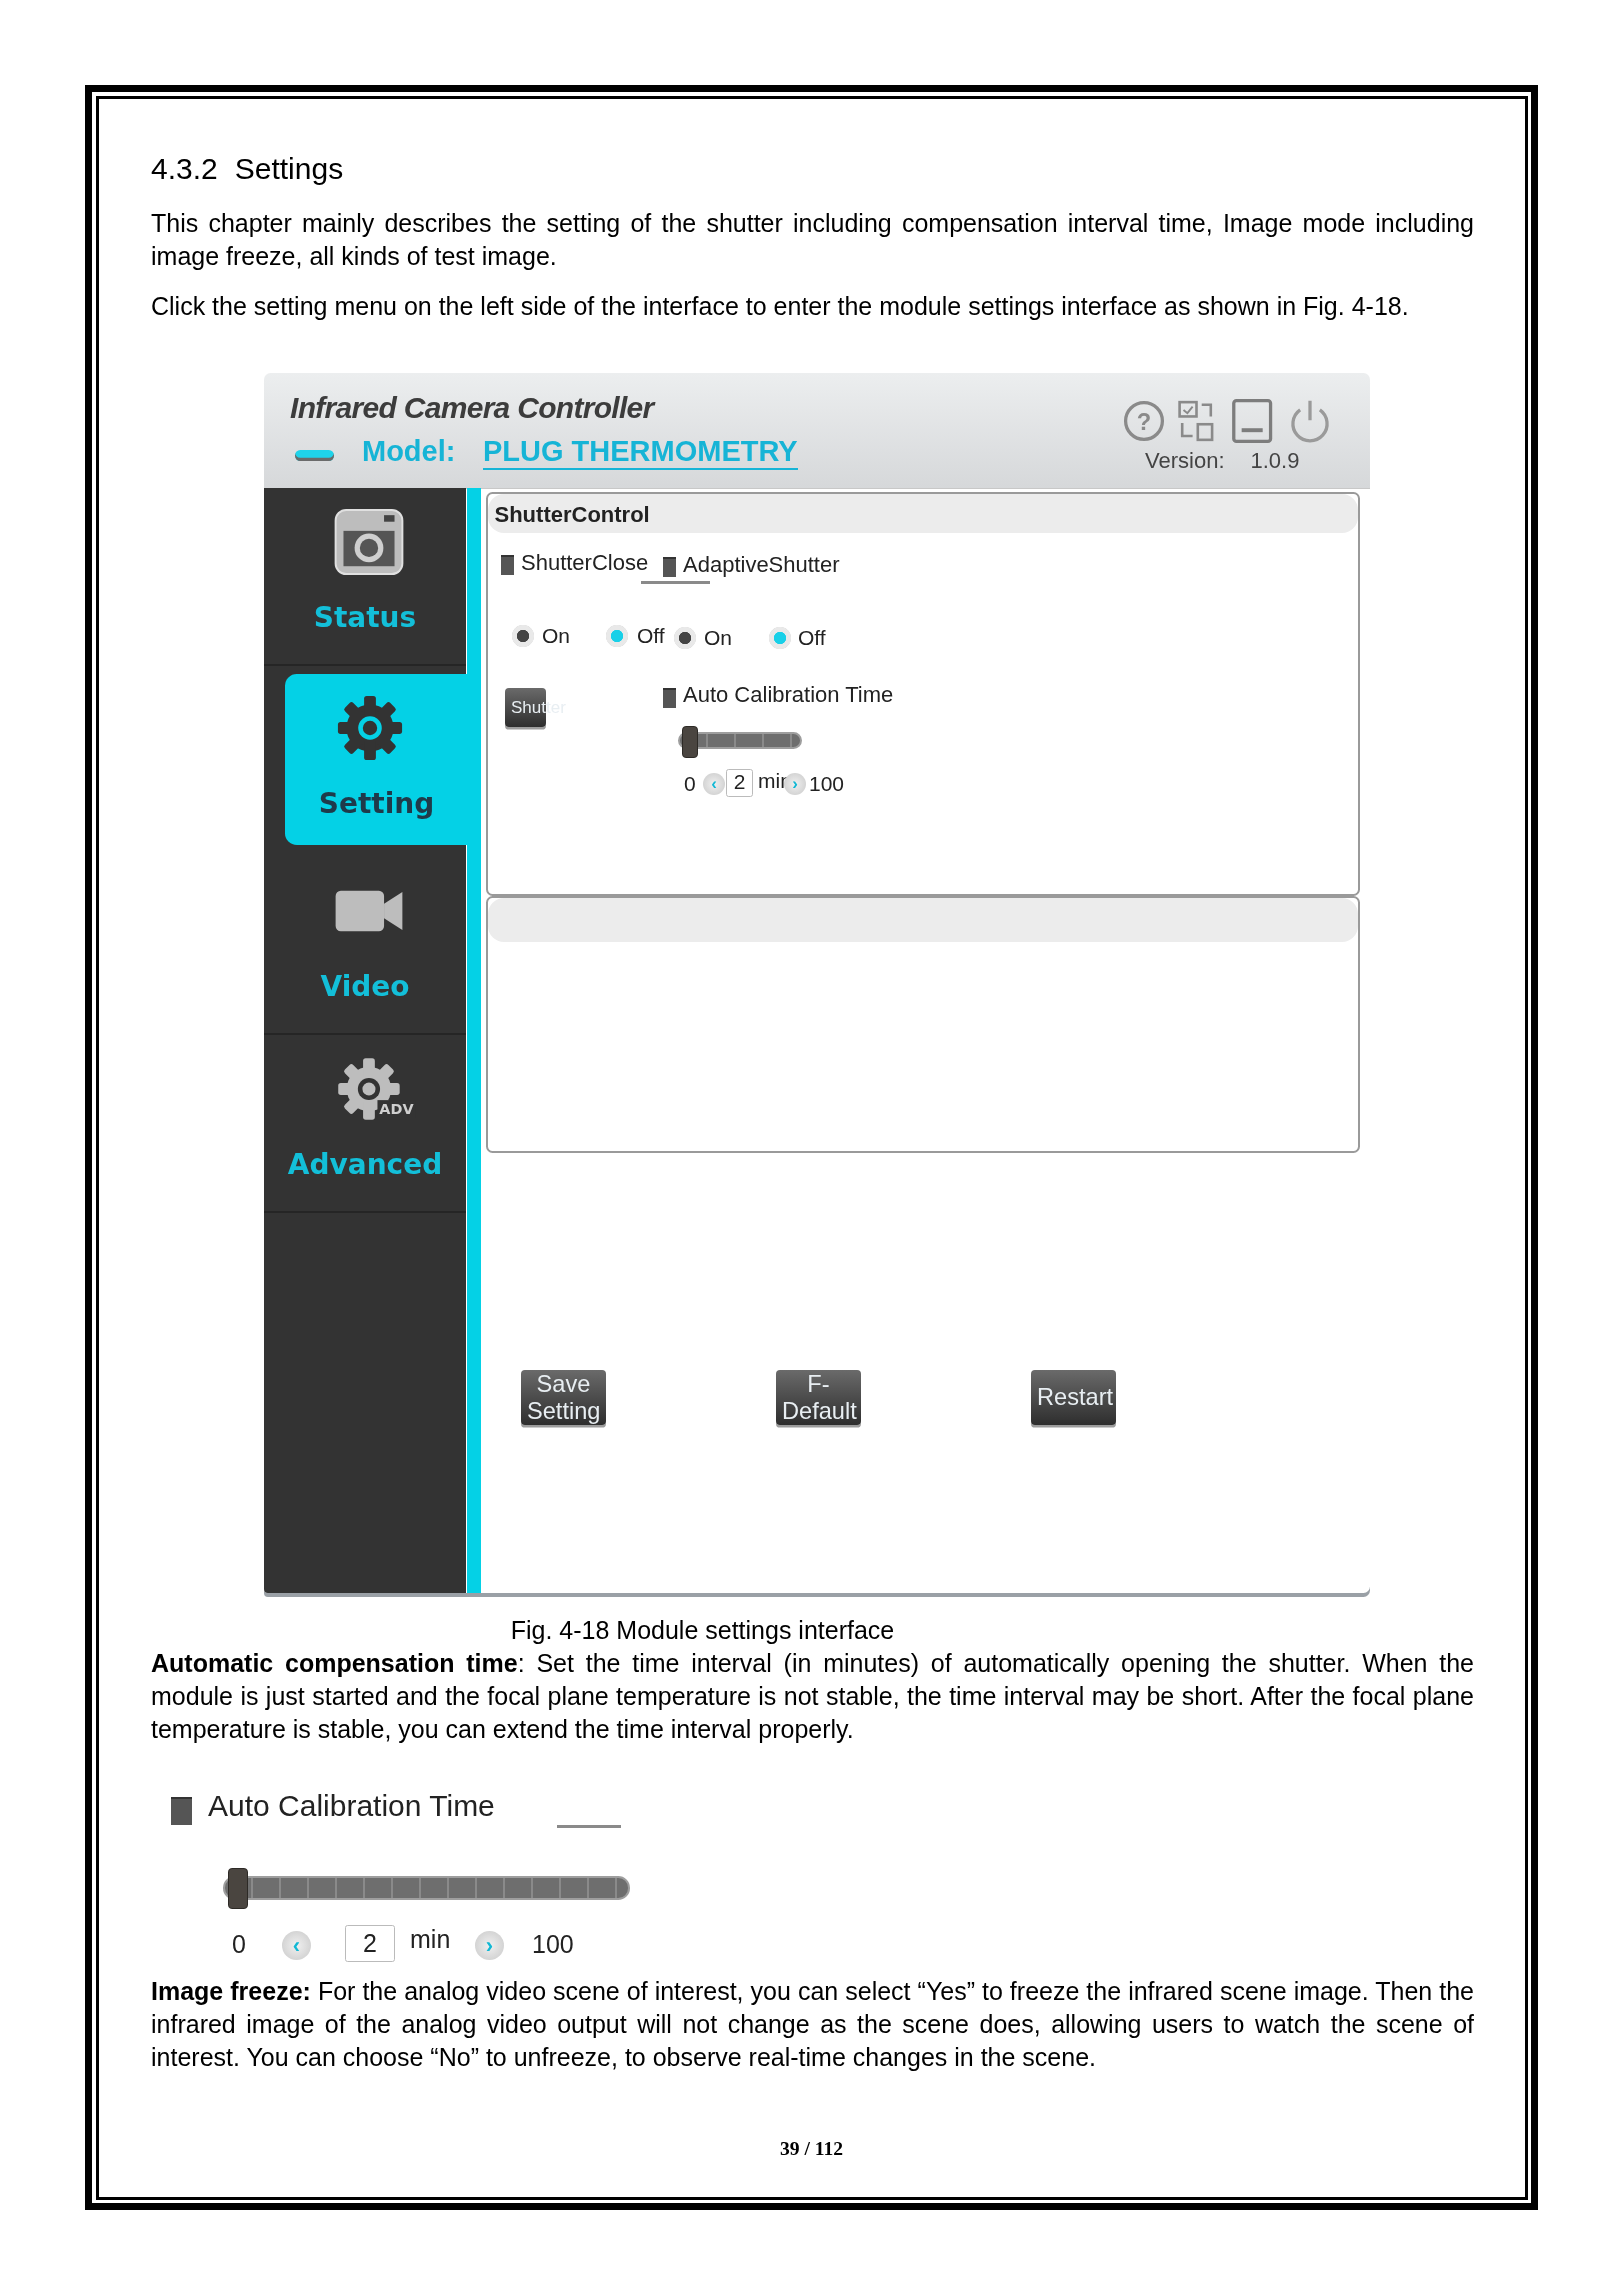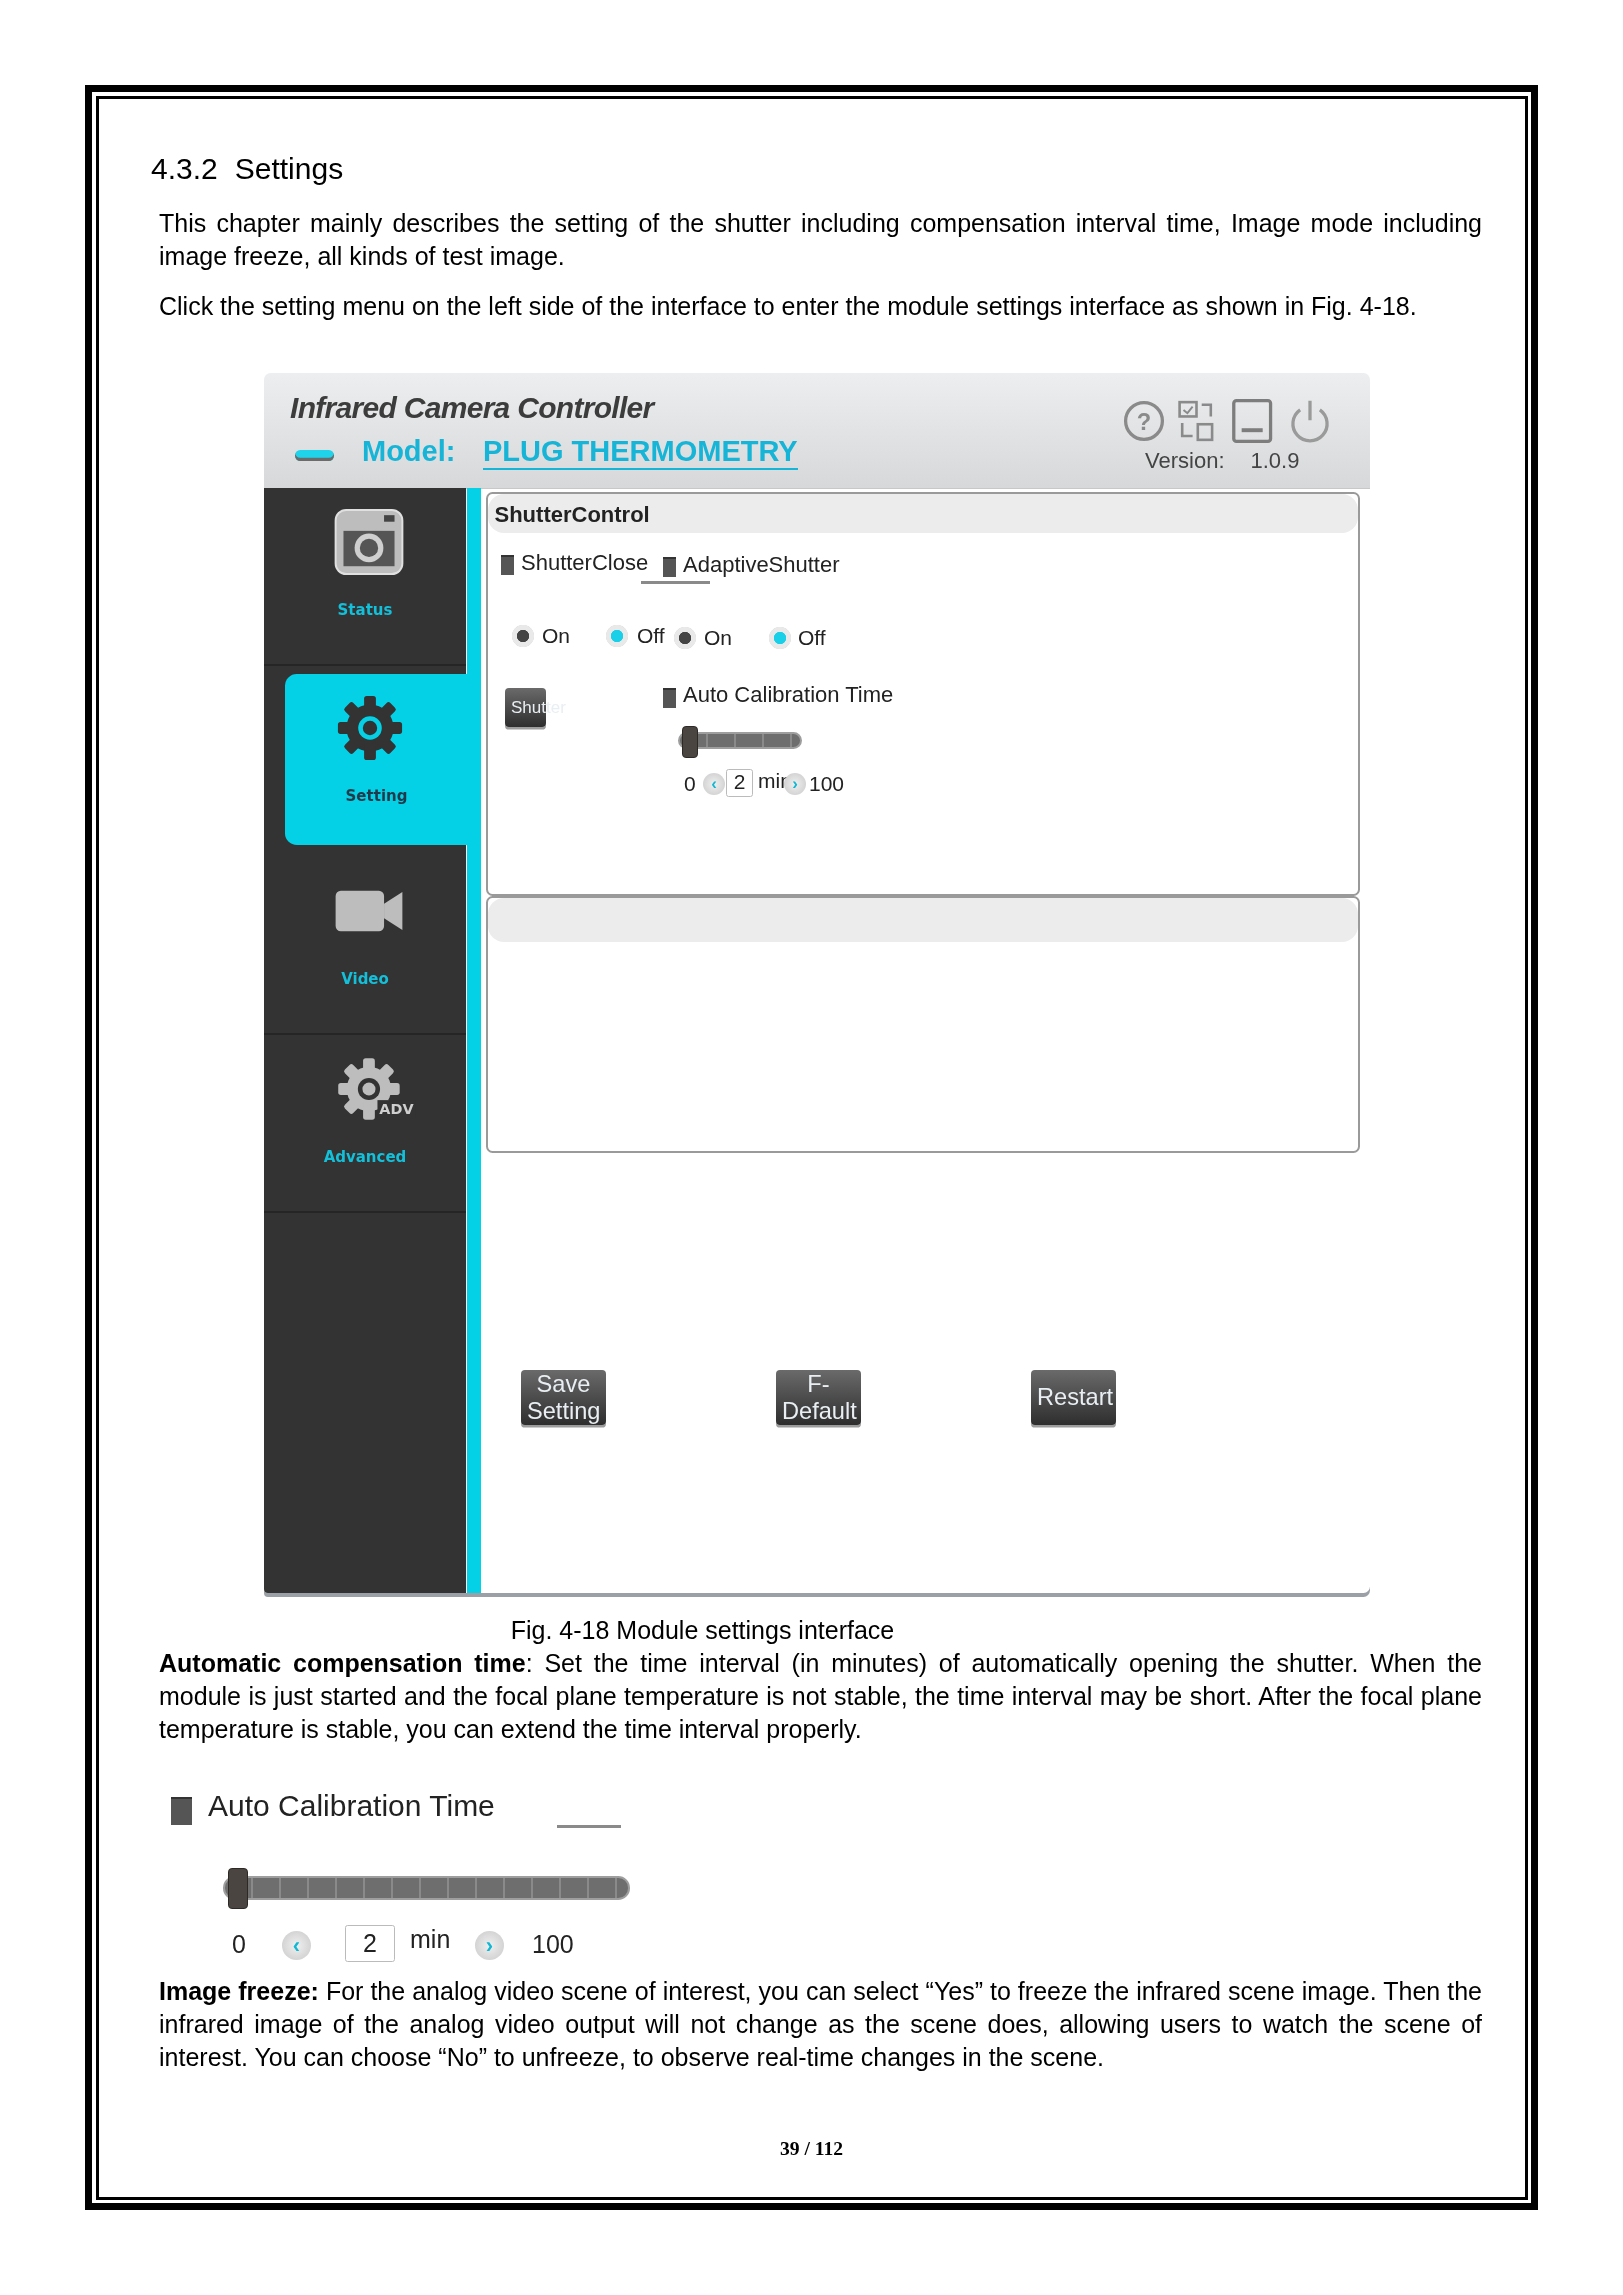--- a/index.html
+++ b/index.html
@@ -2,41 +2,41 @@
 <html style="font-size:10.5px"><head>
 <meta charset="utf-8">
 <style>
   html,body{margin:0;padding:0;background:#fff;}
   body{width:1623px;height:2295px;position:relative;overflow:hidden;font-family:"Liberation Sans",sans-serif;color:#000;}
   .abs{position:absolute;}
   .page-border-outer{left:85px;top:85px;width:1453px;height:2125px;border:7.2px solid #000;box-sizing:border-box;}
   .page-border-inner{left:96px;top:96px;width:1432px;height:2104px;border:3.3px solid #000;box-sizing:border-box;}
   .heading{left:151px;top:152px;font-size:30px;}
   .heading .num{margin-right:17px;}
-  .para{left:151px;width:1323px;font-size:25px;line-height:33px;text-align:justify;margin-left:8px;}
+  .para{left:151px;width:1323px;font-size:25px;line-height:33px;text-align:justify;}
   .para b{font-weight:bold;}
   .caption{left:0;width:1405px;text-align:center;font-size:25px;top:1616px;}
   .footer{left:0;width:1623px;text-align:center;top:2138px;font-family:"Liberation Serif",serif;font-weight:bold;font-size:19.6px;}
 
   
   .app{left:264px;top:373px;width:1106px;height:1220px;background:#fff;border-radius:6.5px 6.5px 6.5px 3.9px;overflow:hidden;box-shadow:0 3.9px 0 #9aa0a6;}
   .app-header{left:0;top:0;width:1106px;height:115px;background:linear-gradient(#eceeef,#d6d8da);border-bottom:1.3px solid #c8c8c8;}
   .app-title{left:26px;top:18.3px;font-size:30px;color:#3c3c3c;font-weight:bold;letter-spacing:-0.7px;font-style:italic;}
   .model-led{left:31px;top:77px;width:39px;height:10.5px;border-radius:5.2px;background:#1fd3ea;box-shadow:0 -3.3px 0 #6b6b6b inset;}
   .model-label{left:98px;top:62px;font-size:29px;color:#16b4d6;font-weight:bold;}
   .model-value{left:219px;top:62px;font-size:29px;color:#16b4d6;font-weight:bold;border-bottom:2.6px solid #16b4d6;line-height:33px;}
   .hdr-icon{top:25px;width:46px;height:46px;color:#8a8a8a;}
   .version{top:75px;left:881px;font-size:22px;color:#444;}
   .version span+span{margin-left:26px;}
 
   .sidebar{left:0;top:115px;width:202px;height:1105px;background:#333;}
   .cyan-strip{left:203px;top:115px;width:14.4px;height:1105px;background:#04d1e6;}
   .nav-item{left:0;width:202px;height:178px;border-bottom:2px solid #252525;box-sizing:border-box;}
   .nav-item .nav-icon{position:absolute;left:69px;top:18.3px;width:72px;height:72px;}
-  .nav-item .nav-label{position:absolute;left:0;width:202px;text-align:center;top:113px;font-size:15px;font-weight:bold;color:#13bfd9;font-family:"DejaVu Sans",sans-serif;}
+  .nav-item .nav-label{position:absolute;left:0;width:202px;text-align:center;top:113px;font-size:28px;font-weight:bold;color:#13bfd9;font-family:"DejaVu Sans",sans-serif;}
   .nav-item.active{left:21px;width:196px;background:#04d1e6;border-radius:11.8px 0 0 11.8px;border-bottom:none;}
   .nav-item.active .nav-label{color:#1f3a4a;width:196px;left:-6.5px;}
   .nav-item.active .nav-icon{left:49px;}
 
   .panel{left:222px;width:874px;border:2.6px solid #9a9a9a;border-radius:6.5px;background:#fff;box-sizing:border-box;}
   .panel-head{position:absolute;left:0;top:0;width:100%;height:39px;background:#ececec;border-radius:16px;}
   .panel-title{position:absolute;left:6.5px;top:7.9px;font-size:22px;font-weight:bold;color:#222;}
   .sq{position:absolute;width:13px;height:18.3px;background:#555;border-top:2px solid #333;}
   .lbl{position:absolute;font-size:22px;color:#222;}
   .uline{position:absolute;height:3.3px;background:#8a8a8a;}

